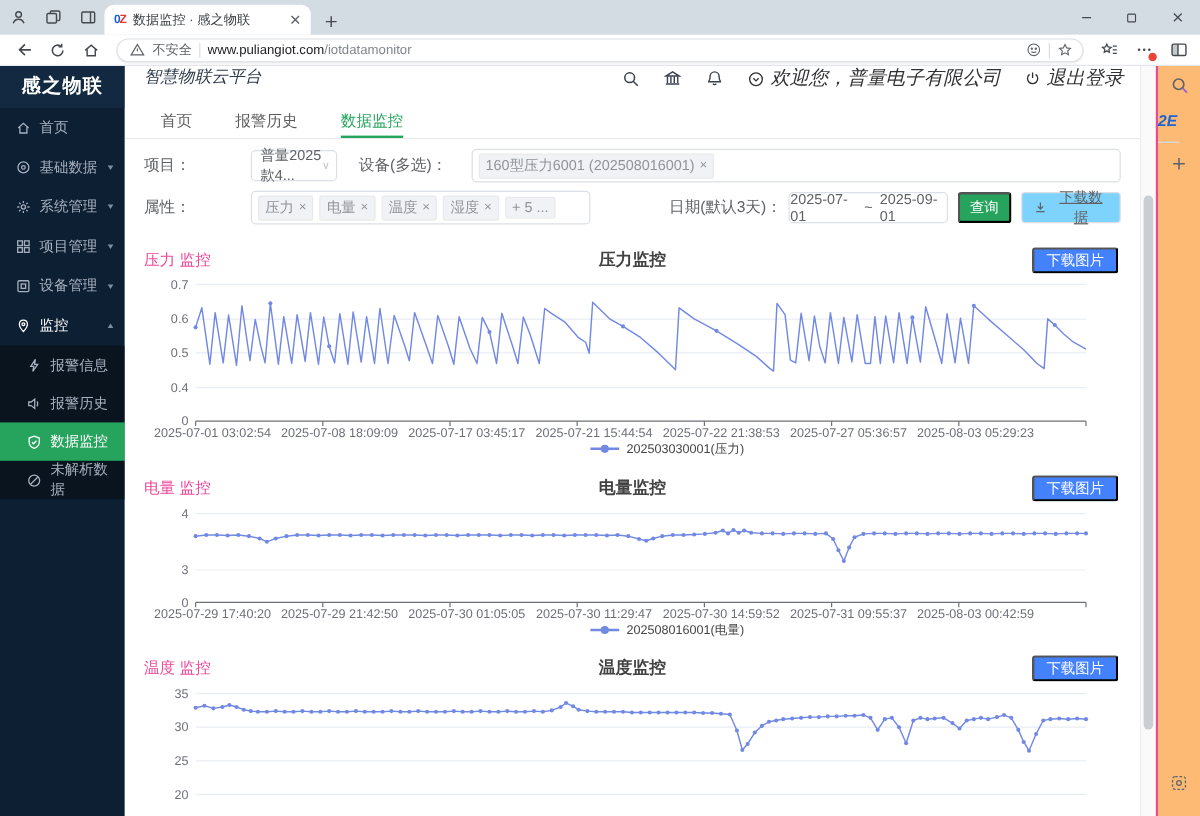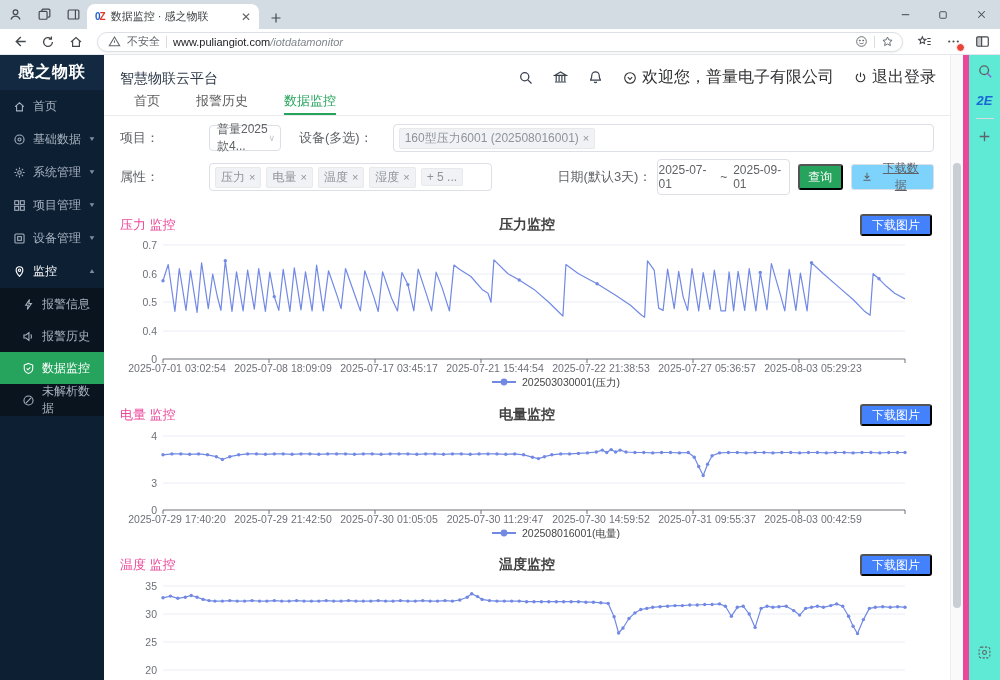--- a/index.html
+++ b/index.html
@@ -18,77 +18,77 @@
   .favicon b { color:#1b5fd0; } .favicon i { color:#e03a2f; font-style:normal; }
   .newtab { margin:0 0 4px 10px; color:#45494e; }
   .win-controls { margin-left:auto; display:flex; align-items:center; height:29px; color:#45494e; }
   .win-controls .ic { width:38px; height:29px; }
 
   .toolbar { position:absolute; top:29px; left:0; right:0; height:26px; background:#fff; border-bottom:1px solid #e3e6ea; display:flex; align-items:center; padding:0 10px 0 12px; gap:14px; color:#45494e; }
   .urlbar { flex:1; height:20px; border:1px solid #dcdfe3; border-radius:10px; box-shadow:0 1px 2px rgba(60,64,67,.08); display:flex; align-items:center; padding:0 8px 0 10px; gap:6px; background:#fff; }
   .urlbar .sec { font-size:11px; color:#5f6368; }
   .urlbar .sep { width:1px; height:12px; background:#dadce0; }
   .url { flex:1; font-size:11px; white-space:nowrap; overflow:hidden; }
-  .url .host { color:#202124; } .url .path { color:#80868b;font-style:italic; }
+  .url .host { color:#202124; } .url .path { color:#80868b; }
   .more-wrap { position:relative; }
   .badge-dot { position:absolute; right:-4px; bottom:-3px; width:9px; height:9px; border-radius:50%; background:#e8443a; border:1.5px solid #fff; }
 
   
   .app { position:absolute; top:55px; left:0; right:0; bottom:0; display:flex; }
 
   .sidebar { width:104px; background:#0d1f33; color:#a7b1bf; flex:none; display:flex; flex-direction:column; }
   .logo { height:35px; background:#122941; color:#fff; font-size:16px; font-weight:bold; display:flex; align-items:center; justify-content:center; letter-spacing:1px; }
   .sd-item { height:33px; display:flex; align-items:center; padding:0 8px 0 13px; gap:7px; font-size:12px; cursor:default; }
   .sd-item .chev { margin-left:auto; font-size:8px; color:#7f8c9c; transform:scaleY(.8); }
   .sd-item.parent-open { color:#fff; }
   .submenu { background:#09141f; }
   .sub-item { height:32px; display:flex; align-items:center; padding:0 6px 0 22px; gap:7px; font-size:12px; }
   .sub-item.active { background:#26a35c; color:#fff; }
 
   .main { flex:1; background:#fff; overflow:hidden; display:flex; flex-direction:column; }
 
-  .app-header { height:33px; display:flex; align-items:flex-end; padding:0 14px 0 16px; flex:none; }
+  .app-header { height:33px; display:flex; align-items:flex-start; padding:0 14px 0 16px; flex:none;font-style:italic; }
   .app-title { font-size:14px; color:#2e3a4a; font-weight:500; }
   .hd-right { margin-left:auto; display:flex; align-items:center; gap:20px; color:#39414d; }
   .hd-text { display:flex; align-items:center; gap:5px; font-size:16px; color:#303133; }
 
   .tabnav { height:28px; border-bottom:1px solid #ebebeb; display:flex; align-items:stretch; padding-left:30px; gap:36px; flex:none; }
   .tn-item { display:flex; align-items:center; font-size:13px; color:#5c5c5c; border-bottom:2px solid transparent; }
   .tn-item.active { color:#26a35c; border-bottom-color:#26a35c; }
 
   .filters { padding:8px 16px 6px; flex:none; }
   .frow { display:flex; align-items:center; margin-bottom:7px; }
   .flabel { font-size:13px; color:#606266; margin-right:6px; white-space:nowrap; }
   .select { width:72px; height:26px; border:1px solid #dcdfe6; border-radius:4px; display:flex; align-items:center; padding:0 5px 0 7px; font-size:12px; color:#606266; }
   .select .arrow { margin-left:auto; color:#c0c4cc; font-size:9px; }
   .box { border:1px solid #dcdfe6; border-radius:4px; height:28px; display:flex; align-items:center; padding:0 5px; gap:5px; }
   .device-box { flex:1; max-width:612px; }
   .attr-box { width:290px; }
   .tag { background:#f0f2f5; border:1px solid #e9e9eb; border-radius:2px; padding:1px 5px; font-size:12px; color:#909399; white-space:nowrap; display:inline-flex; align-items:center; gap:4px; }
   .tag .x { color:#909399; font-size:11px; }
-  .date-input { width:136px; height:36px; border:1px solid #dcdfe6; border-radius:4px; display:flex; align-items:center; justify-content:flex-start; gap:6px; font-size:12px; color:#606266; }
+  .date-input { width:136px; height:26px; border:1px solid #dcdfe6; border-radius:4px; display:flex; align-items:center; justify-content:flex-start; gap:6px; font-size:12px; color:#606266; }
   .btn { height:26px; border-radius:3px; display:inline-flex; align-items:center; justify-content:center; font-size:12px; cursor:default; }
   .btn-green { background:#26a35c; color:#fff; width:46px; }
   .btn-plain { border:1px solid #dcdfe6; color:#606266; background:#7dd3fc; padding:0 9px; gap:5px;text-decoration:underline; }
   .btn-blue { background:#4482fd; color:#fff; padding:0 10px; height:22px; font-size:12px; border-radius:3px; }
   .mr8{margin-right:8px;margin-left:44px;} .ml14{margin-left:14px;} .ml10{margin-left:10px;}
 
   .charts { flex:1; overflow:hidden; padding-top:4px; }
   .chart-sec { margin-bottom:12px; }
   .chart-head { position:relative; height:26px; display:flex; align-items:center; }
   .sec-label { position:absolute; left:16px; font-size:13px; color:#ec4899; }
   .chart-title { width:100%; text-align:center; font-size:14px; font-weight:bold; color:#424242; }
   .chart-head .btn-blue { position:absolute; right:18px; }
   .tick { font-size:10.5px; fill:#6e7079; }
   .legend-t { font-size:10.5px; fill:#464646; }
 
   .pg-scroll { width:13px; background:#fafafa; border-left:1px solid #ededed; position:relative; flex:none; }
   .pg-thumb { position:absolute; left:2px; width:8px; top:108px; height:445px; background:#c9ced4; border-radius:5px; }
 
-  .edgebar { width:37px; background:#5eead4; border-left:6px solid #ec4899; flex:none; display:flex; flex-direction:column; align-items:center; padding-top:8px; color:#5f6368; }
+  .edgebar { width:37px; background:#fdba74; border-left:2px solid #ec4899; flex:none; display:flex; flex-direction:column; padding-top:8px; color:#5f6368; }
   .edgebar .gap { height:14px; }
   .edge-ext { color:#1a66d6; font-weight:bold; font-size:13px; font-style:italic; }
   .edge-div { width:18px; height:1px; background:#d8dadd; margin:10px 0; }
   .edge-bottom { margin-top:auto; margin-bottom:20px; }
 </style>
 </head>
 <body>
 
 <div class="tabstrip">
   <div class="ts-icons">

